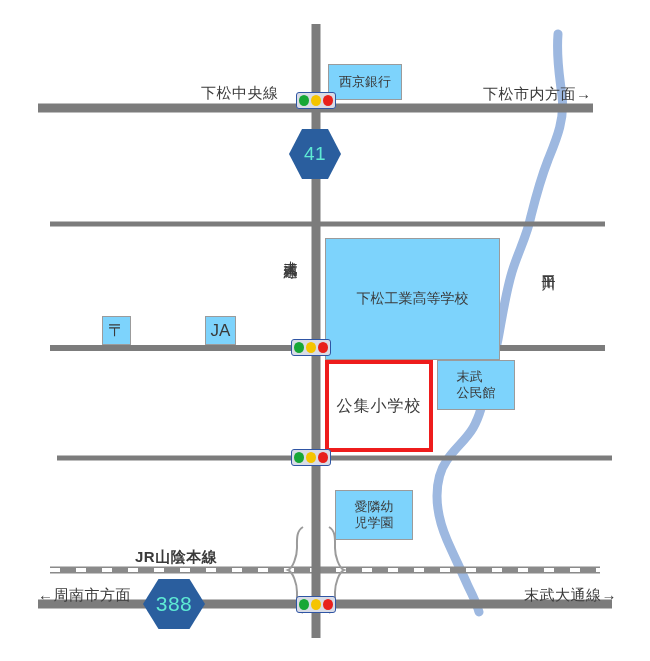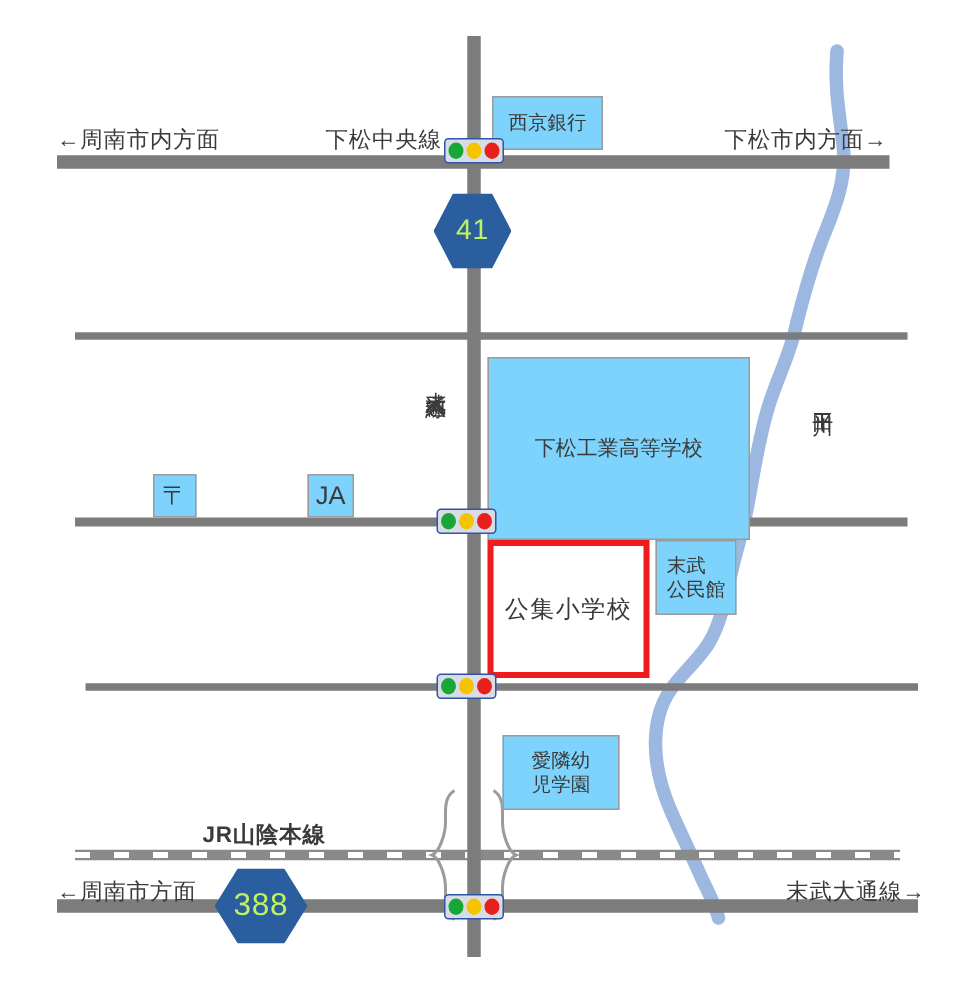--- a/index.html
+++ b/index.html
@@ -93,21 +93,21 @@
   .signal i.g { background: #17a736; }
   .signal i.y { background: #f5c400; }
   .signal i.r { background: #e8201c; }
   .shield {
     position: absolute;
     width: 52px;
     height: 52px;
     display: flex;
     align-items: center;
     justify-content: center;
-    color: #bef264;
+    color: #5eead4;
     font-size: 19px;
     letter-spacing: 0.5px;
     background: #2a5e9e;
     clip-path: polygon(25% 2%, 75% 2%, 100% 50%, 75% 98%, 25% 98%, 0% 50%);
   }
   .shield.wide {
     width: 62px;
     height: 52px;
     font-size: 21px;
   }
@@ -150,49 +150,48 @@
     <path d="M303 527 C 296 531, 297 540, 297 548
              C 297 556, 293 568, 288 570
              C 293 572, 297 584, 297 592
              C 297 600, 296 609, 303 613" fill="none" stroke="#9b9b9b" stroke-width="2"></path>
     <path d="M329 527 C 336 531, 335 540, 335 548
              C 335 556, 339 568, 344 570
              C 339 572, 335 584, 335 592
              C 335 600, 336 609, 329 613" fill="none" stroke="#9b9b9b" stroke-width="2"></path>
   </svg>
 
-  <div class="lbl" style="left:38px; top:85px;">←周南市内方面</div>
 
   <div class="lbl" style="left:483px; top:85px;">下松市内方面→</div>
 
   <div class="lbl" style="left:38px; top:586px;">←周南市方面</div>
 
   <div class="lbl" style="left:524px; top:586px;">末武大通線→</div>
 
-  <div class="lbl" style="left:217px; top:85px;">下松中央線</div>
+  <div class="lbl" style="left:201px; top:85px;font-family:Liberation Serif, serif;">下松中央線</div>
 
   <div class="lbl-vert" style="left:284px; top:250px;">末武大通線</div>
 
   <div class="lbl" style="left:135px; top:548px;font-weight:bold;">JR山陰本線</div>
 
   <div class="lbl-vert" style="left:542px; top:264px;">平田川</div>
 
   <div class="shield" style="left:289px; top:128px;">41</div>
 
   <div class="shield wide" style="left:143px; top:578px;">388</div>
 
   <div class="poi-box small-txt" style="left:328px; top:64px; width:74px; height:36px;">西京銀行</div>
 
   <div class="poi-box" style="left:325px; top:238px; width:175px; height:122px;">下松工業高等学校</div>
 
   <div class="poi-box mark" style="left:102px; top:316px; width:29px; height:29px;">〒</div>
 
   <div class="poi-box mark" style="left:166px; top:316px; width:31px; height:29px;margin-left:39px;">JA</div>
 
-  <div class="poi-box small-txt" style="left:437px; top:360px; width:54px; height:50px; white-space:pre-line;">末武
+  <div class="poi-box small-txt" style="left:437px; top:360px; width:78px; height:50px; white-space:pre-line;">末武
 公民館</div>
 
   <div class="poi-box small-txt" style="left:335px; top:490px; width:78px; height:50px; white-space:pre-line;">愛隣幼
 児学園</div>
 
   <div class="highlight-box" style="left:325px; top:360px; width:108px; height:92px;">公集小学校</div>
 
   <div class="signal" style="left:296px; top:92px;">
     <i class="g"></i>
     <i class="y"></i>

